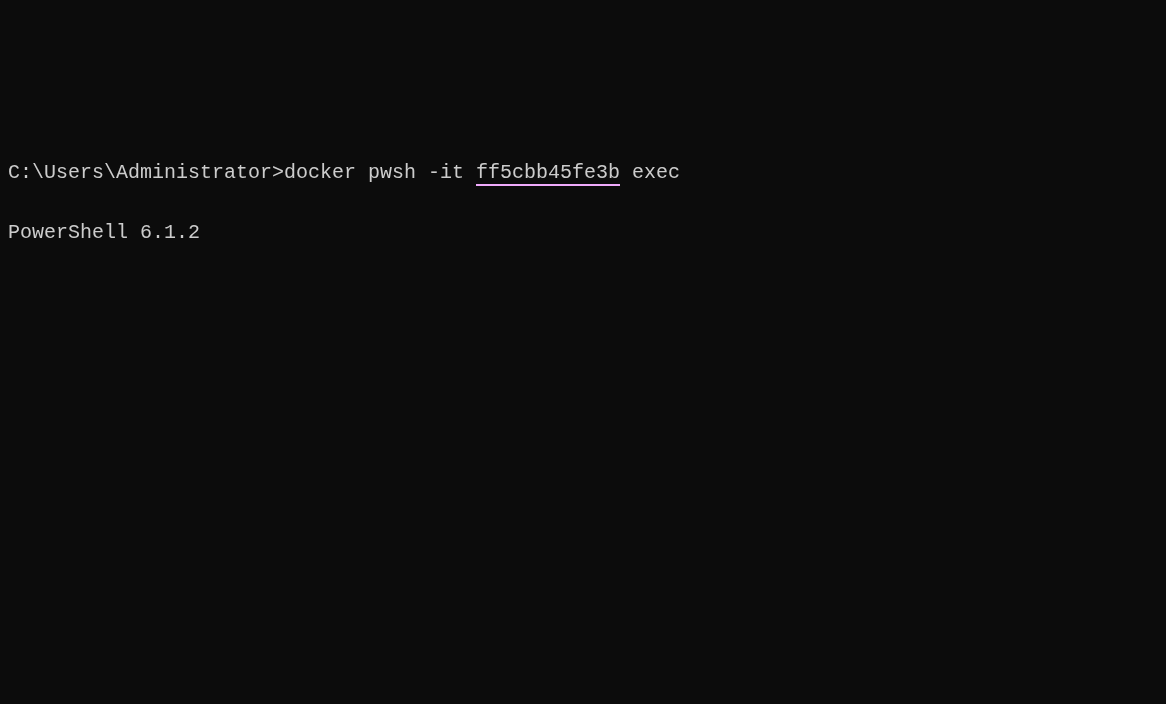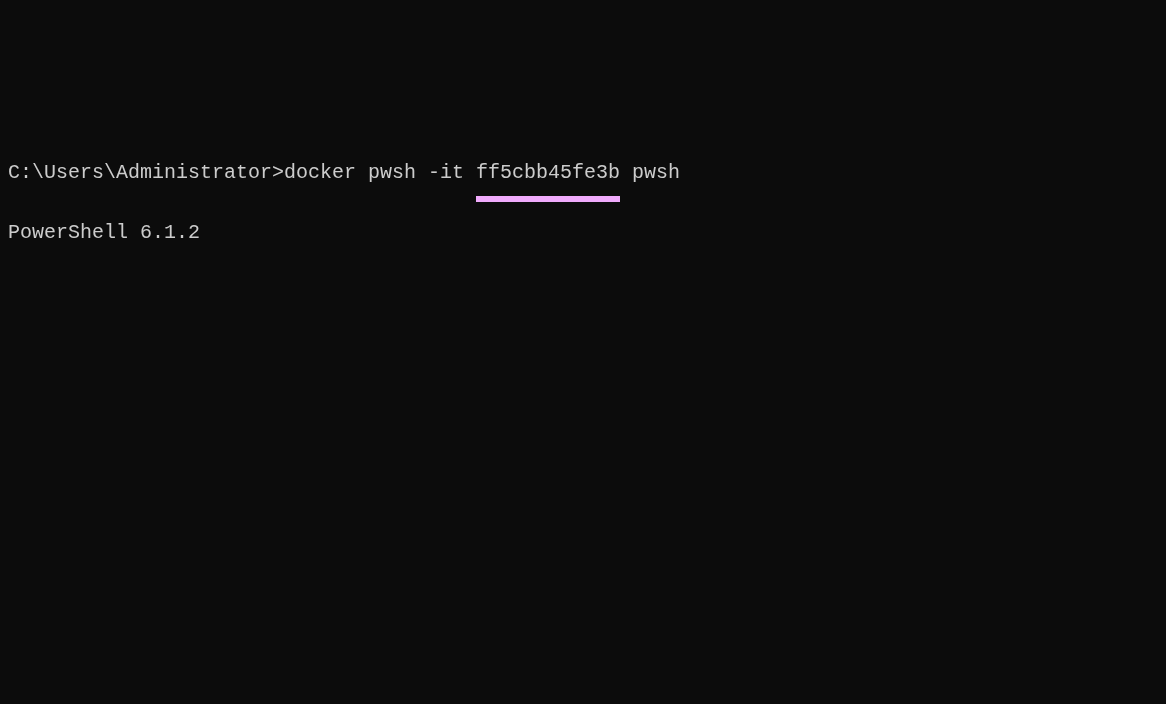--- a/index.html
+++ b/index.html
@@ -13,34 +13,34 @@
       font-family: 'Consolas', 'Courier New', monospace;
       font-size: 20px;
       line-height: 1.5;
       padding: 8px;
       white-space: pre;
       width: 1166px;
       height: 704px;
       overflow: hidden;
     }
     .underline-red {
-      border-bottom: 6px solid #f0abfc;
-      padding-bottom: 12px;
+      border-bottom: 2px solid #f0abfc;
+      padding-bottom: 0px;
     }
     .row {
       display: block;
     }
   </style>
 </head>
 <body>
 
 
 
 <div>
-<span class="row"><span>C:\Users\Administrator&gt;</span><span>docker pwsh -it </span><span class="underline-red">ff5cbb45fe3b</span><span> pwsh</span></span>
+<span class="row"><span>C:\Users\Administrator&gt;</span><span>docker pwsh -it </span><span class="underline-red">ff5cbb45fe3b</span><span> exec</span></span>
 <span class="row">PowerShell 6.1.2</span>
 <span class="row"> </span>
 <span class="row"> </span>
 <span class="row"> </span>
 <span class="row"> </span>
 
 
 
 
 

